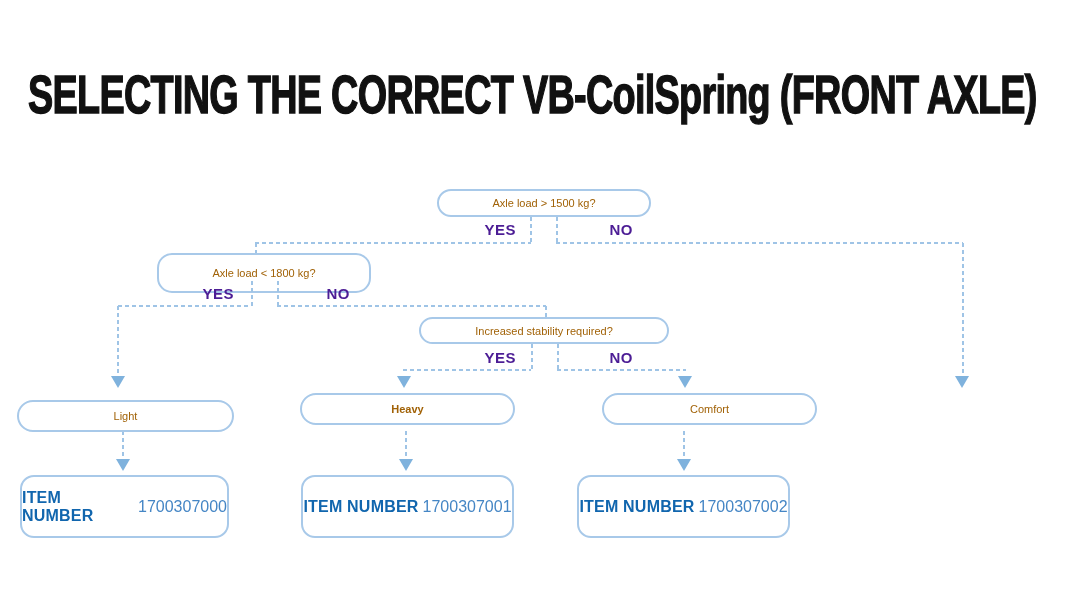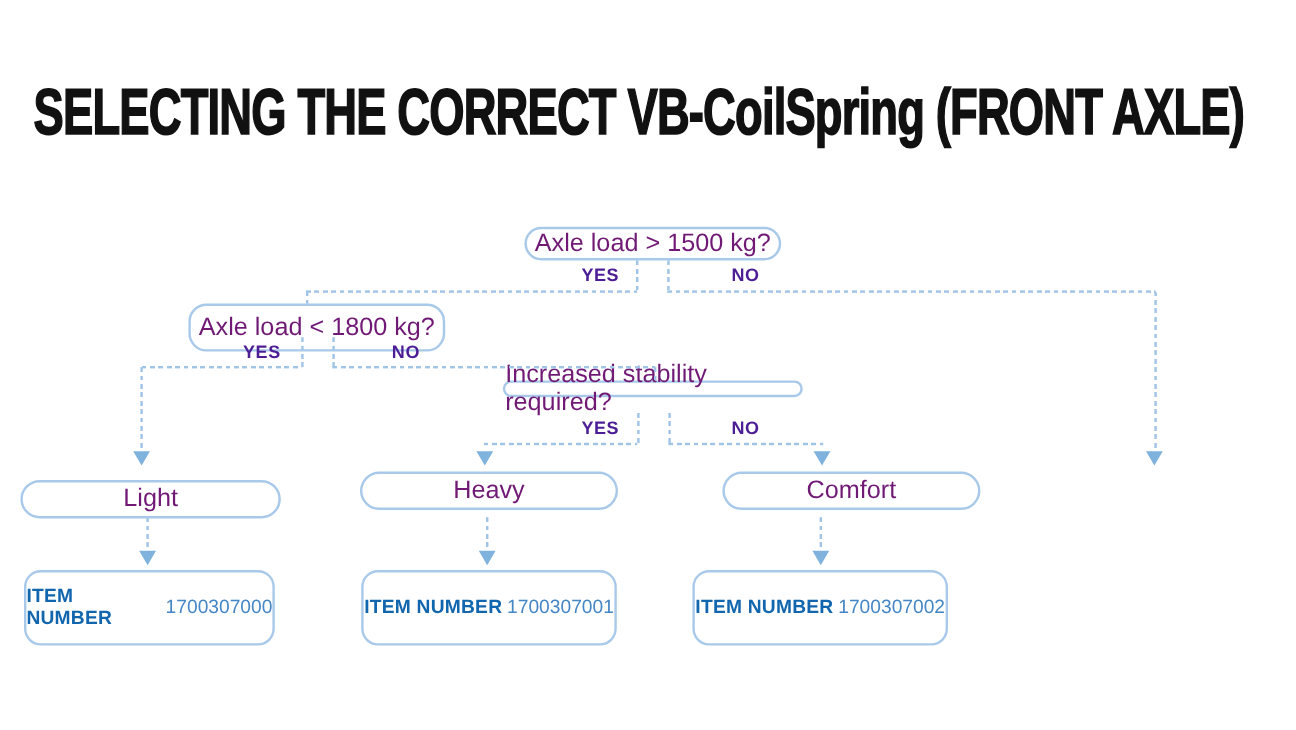--- a/index.html
+++ b/index.html
@@ -13,28 +13,28 @@
     font-size:54px; font-weight:800; color:#111111;
     letter-spacing:-1px; white-space:nowrap; line-height:1;
     transform:scaleX(0.70); transform-origin:0 0;
     -webkit-text-stroke:1.4px #111111;
   }
   
   .q-box, .c-box {
     position:absolute; box-sizing:border-box; background:#ffffff;
     border:2px solid #a8c9e9; border-radius:15px;
     display:flex; align-items:center; justify-content:center;
-    color:#701a75; font-size:21px; font-weight:400;
+    color:#a16207; font-size:11px; font-weight:400;
   }
   #d1-box { left:437px; top:189px; width:214px; height:28px; }
   #d2-box { left:157px; top:253px; width:214px; height:40px; }
-  #d3-box { left:419px; top:317px; width:250px; height:14px; }
+  #d3-box { left:419px; top:317px; width:250px; height:27px; }
   .c-box  { height:32px; border-radius:16px; }
   #o1-box { left:17px;  top:400px; width:217px; }
-  #o2-box { left:300px; top:393px; width:215px; }
+  #o2-box { left:300px; top:393px; width:215px;font-weight:bold; }
   #o3-box { left:602px; top:393px; width:215px; }
   #o4-box { left:855px; top:393px; width:217px; }
   .i-box {
     position:absolute; box-sizing:border-box; top:475px; height:63px;
     background:#ffffff; border:2.5px solid #a8c9e9; border-radius:14px;
     display:flex; flex-direction:row; align-items:center; justify-content:center;
     gap:4px;
   }
   #i1-box { left:20px;  width:209px; }
   #i2-box { left:301px; width:213px; }

